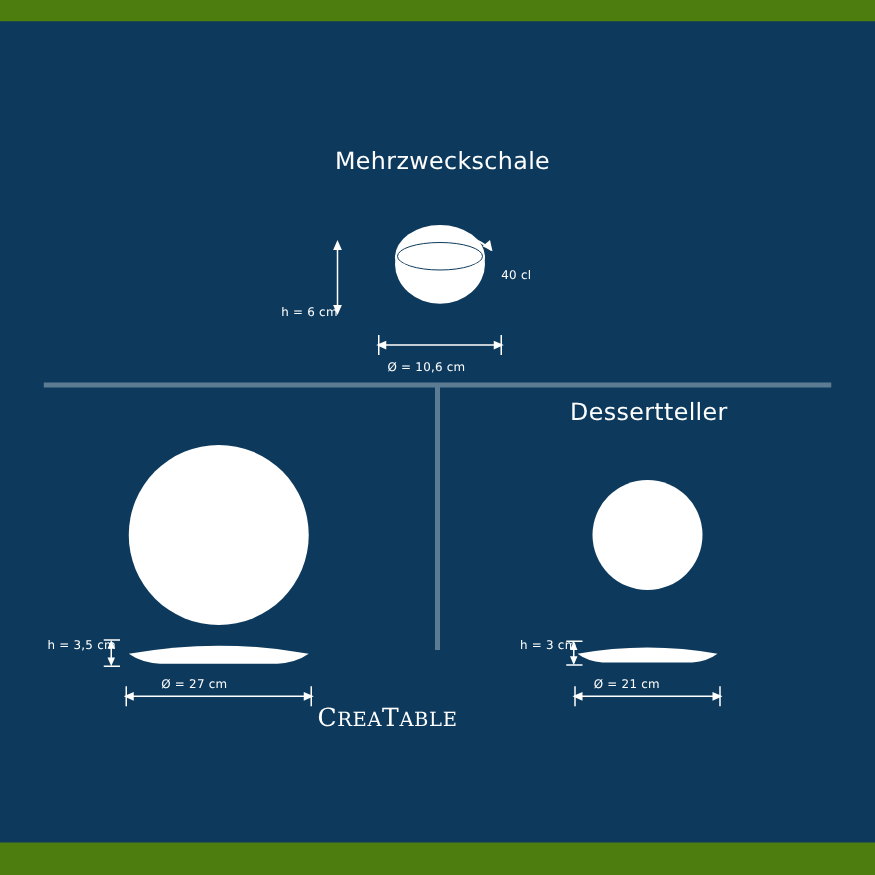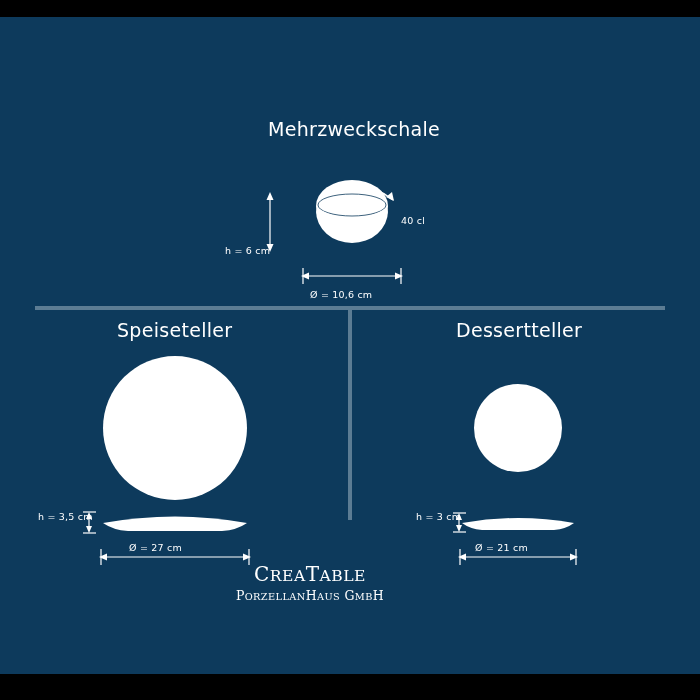--- a/index.html
+++ b/index.html
@@ -11,21 +11,21 @@
     width: 700px;
     height: 700px;
     font-family: "DejaVu Sans", sans-serif;
   }
   #canvas {
     position: absolute;
     left: 0;
     top: 0;
     width: 700px;
     height: 700px;
-    background: #000000;
+    background: #4d7c0f;
     overflow: hidden;
   }
   .panel {
     position: absolute;
     left: 0;
     top: 17px;
     width: 700px;
     height: 657px;
     background: #0d3a5c;
   }
@@ -74,21 +74,20 @@
   }
 </style>
 </head>
 <body>
 
 <div id="canvas">
 
   <div class="panel"></div>
 
   <div class="txt title-main" style="left:268px; top:118px;">Mehrzweckschale</div>
-  <div class="txt title-sec" style="left:117px; top:319px;">Speiseteller</div>
   <div class="txt title-sec" style="left:456px; top:319px;">Dessertteller</div>
 
   <div class="txt dim" style="left:225px; top:220px;margin-top:25px;">h = 6 cm</div>
   <div class="txt dim" style="left:401px; top:215px;">40 cl</div>
   <div class="txt dim" style="left:310px; top:289px;">Ø = 10,6 cm</div>
 
   <div class="txt dim" style="left:38px; top:511px;">h = 3,5 cm</div>
   <div class="txt dim" style="left:129px; top:542px;">Ø = 27 cm</div>
 
   <div class="txt dim" style="left:416px; top:511px;">h = 3 cm</div>
@@ -175,18 +174,15 @@
       <polygon points="578,557 570,553.5 570,560.5" fill="#ffffff"></polygon>
       <line x1="460" y1="549" x2="460" y2="565" stroke="#ffffff" stroke-width="1.2"></line>
       <line x1="576" y1="549" x2="576" y2="565" stroke="#ffffff" stroke-width="1.2"></line>
     </g>
   </svg>
 
   <div class="brand" style="left:0; top:562px; width:620px;">
     <div class="brand-1">
       <span>C</span><span class="sm-caps">REA</span><span>T</span><span class="sm-caps">ABLE</span>
     </div>
-    <div class="brand-2" style="margin-top:2px;">
-      <span>P</span><span class="sm-caps">ORZELLAN</span><span>H</span><span class="sm-caps">AUS</span><span> G</span><span class="sm-caps">MB</span><span>H</span>
-    </div>
   </div>
 
 </div>
 
 </body></html>

